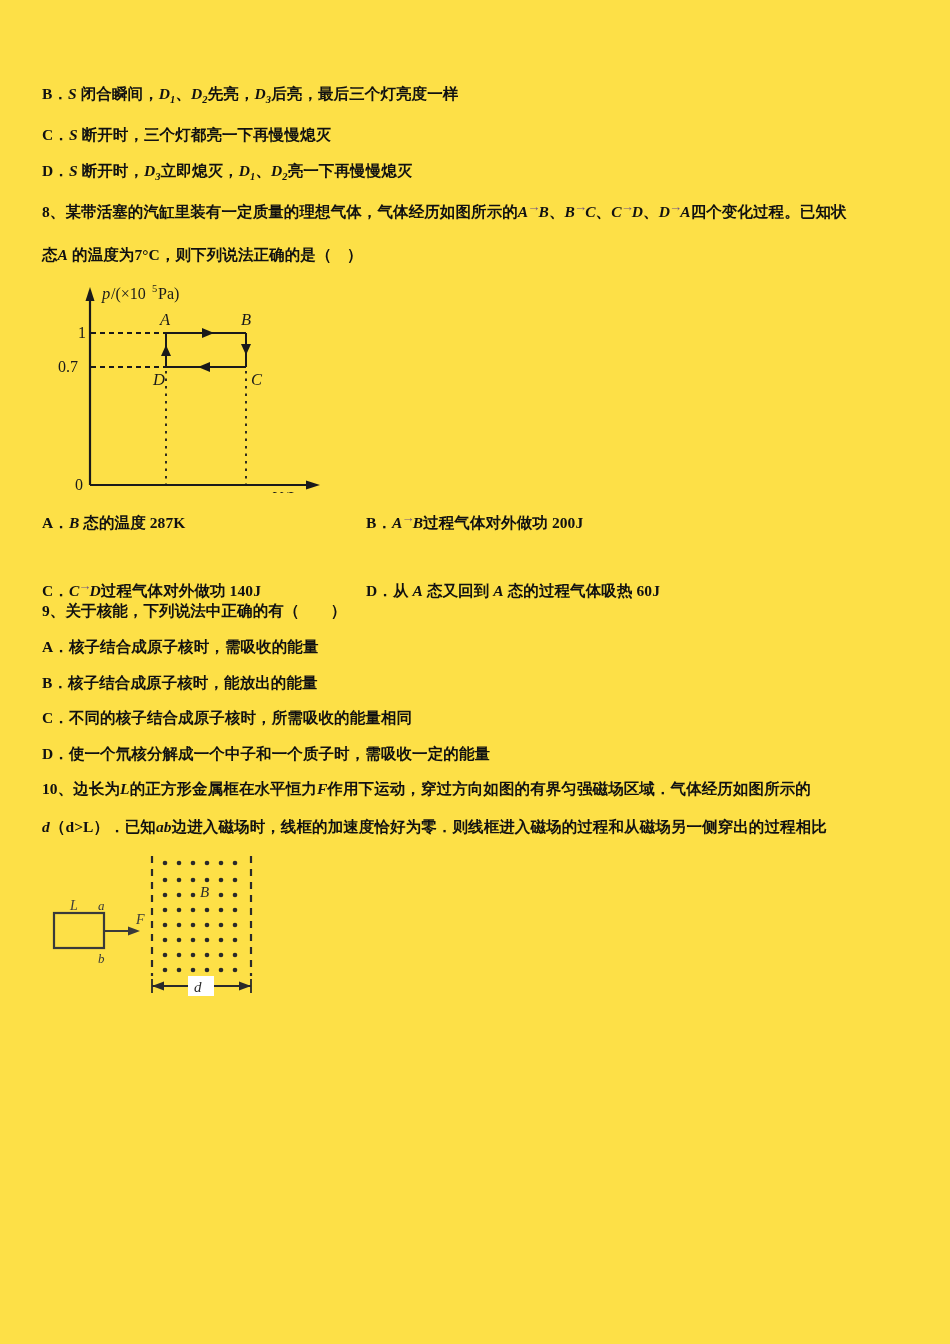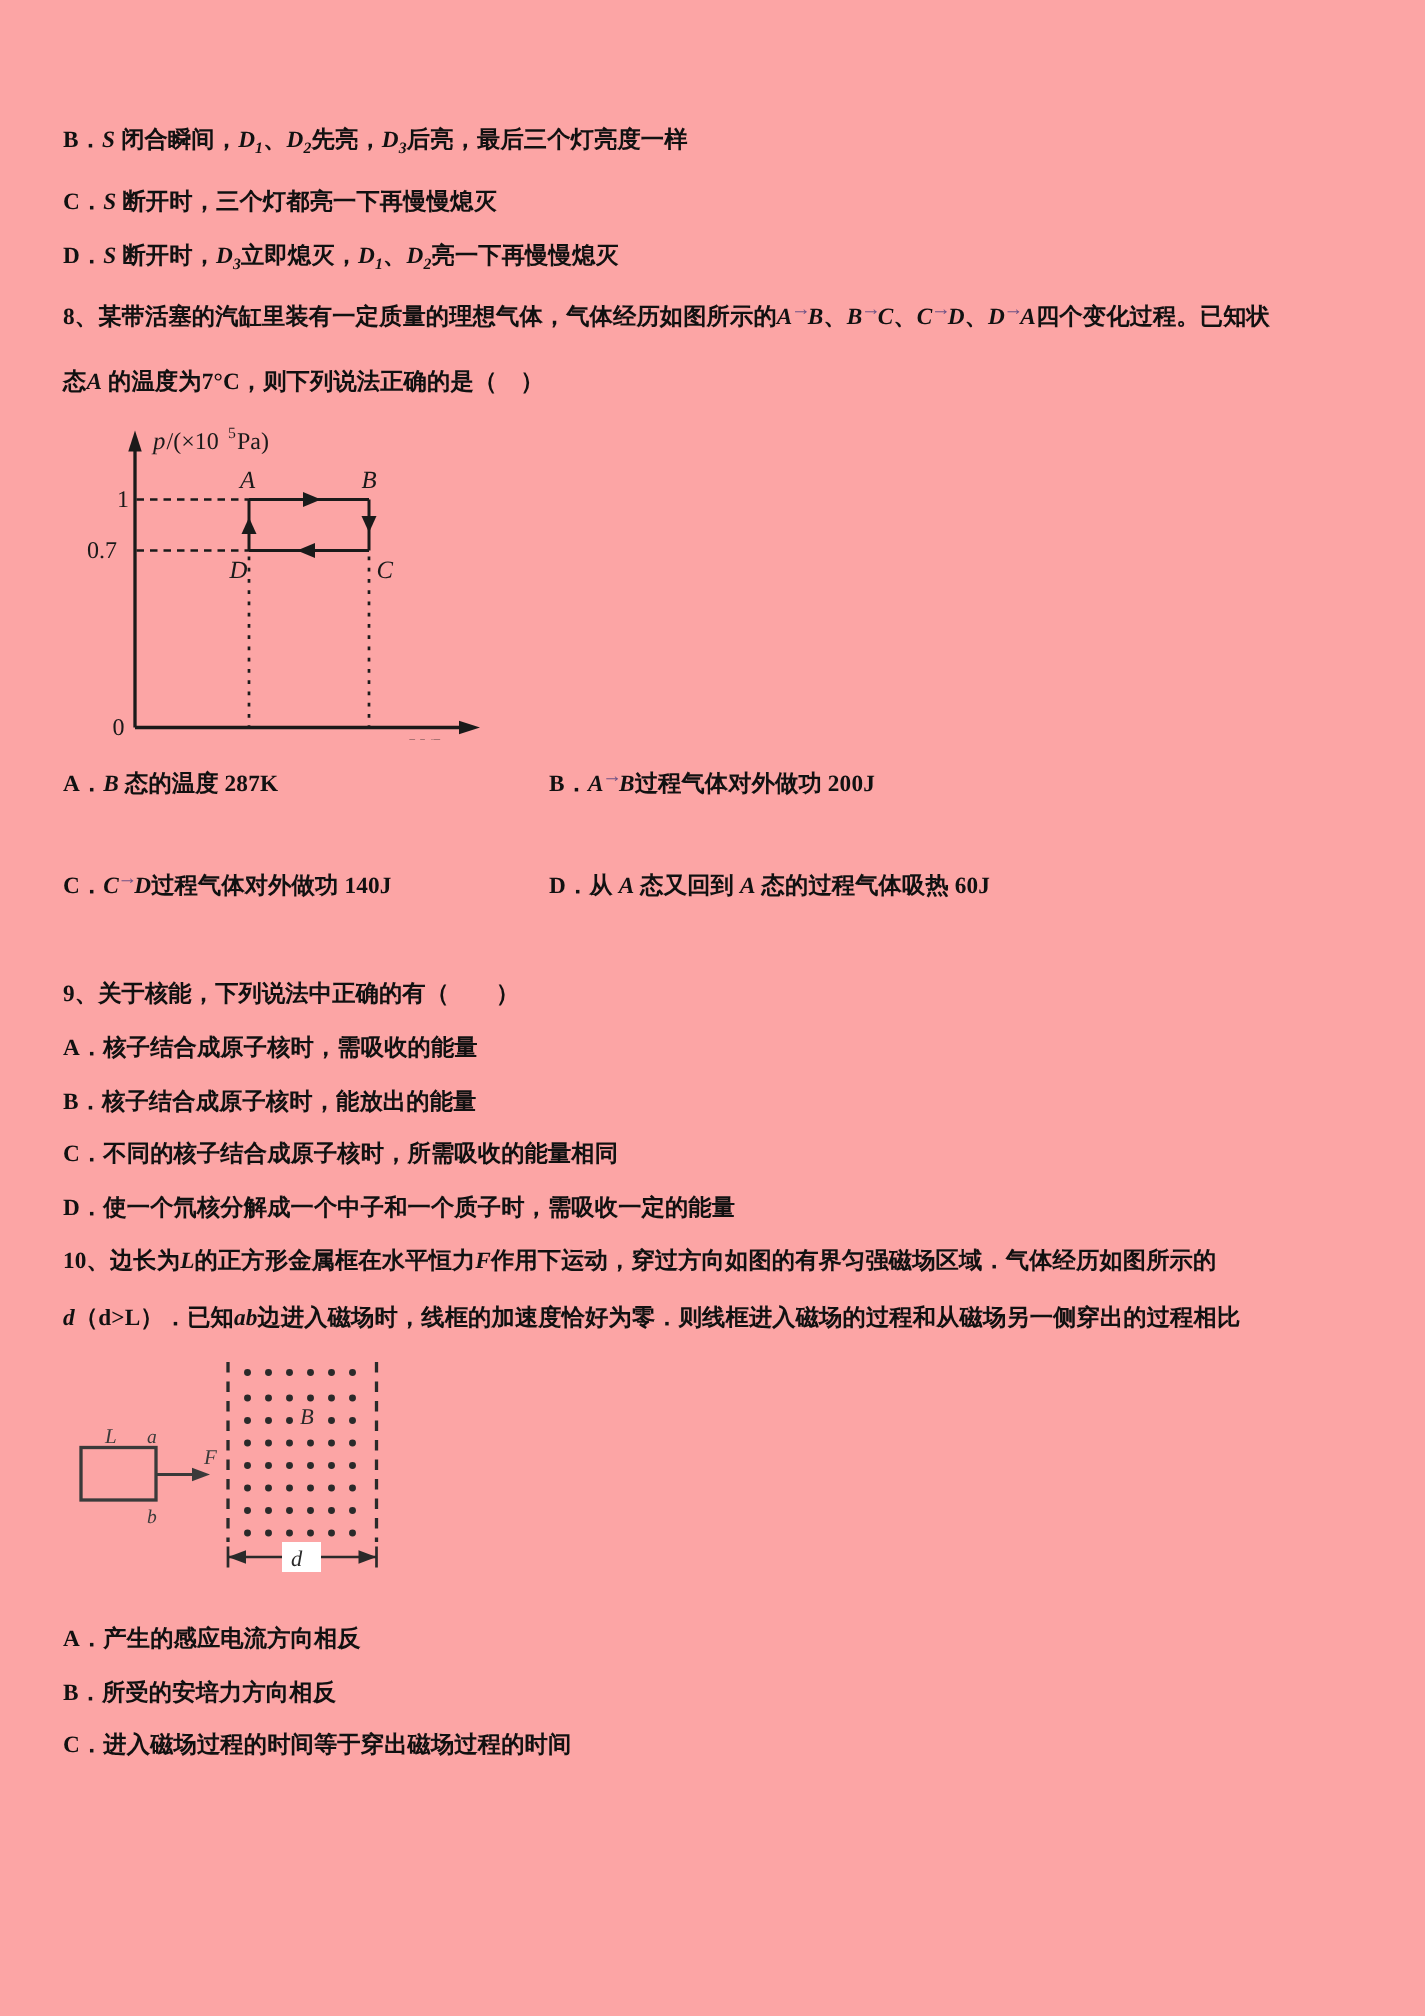--- a/index.html
+++ b/index.html
@@ -14,21 +14,21 @@
     position: relative;
     font-family: "Liberation Serif", "DejaVu Serif", serif;
     color: #000000;
     overflow: hidden;
   }
   .page {
     position: absolute;
     left: 0; top: 0;
     width: 950px;
     height: 1344px;
-    background: #fca5a5;
+    background: #fde047;
   }
   .content {
     position: absolute;
     left: 42px;
     top: 86px;
     width: 880px;
   }
 
   
   .line {
@@ -200,21 +200,21 @@
 
     <div class="opt-col-b line"><span class="opt-label">B．</span><span class="italic">A</span><span class="arrowmark">→</span><span class="italic">B</span><span>过程气体对外做功 200J</span></div>
   </div>
 
   <div class="opt-row" style="margin-top:48px;text-decoration:underline;">
     <div class="opt-col-a line"><span class="opt-label">C．</span><span class="italic">C</span><span class="arrowmark">→</span><span class="italic">D</span><span>过程气体对外做功 140J</span></div>
 
     <div class="opt-col-b line"><span class="opt-label">D．</span><span>从 </span><span class="italic">A</span><span> 态又回到 </span><span class="italic">A</span><span> 态的过程气体吸热 60J</span></div>
   </div>
 
-  <div style="margin-top:52px;">
+  <div style="">
     <div class="line q-line" style="margin-bottom:21px;">9、关于核能，下列说法中正确的有（　　）</div>
     <div class="line opt-line">A．核子结合成原子核时，需吸收的能量</div>
     <div class="line opt-line">B．核子结合成原子核时，能放出的能量</div>
     <div class="line opt-line">C．不同的核子结合成原子核时，所需吸收的能量相同</div>
     <div class="line opt-line">D．使一个氘核分解成一个中子和一个质子时，需吸收一定的能量</div>
   </div>
 
   <div style="margin-top:6px;">
     <div class="line q-line"><span>10、边长为</span><span class="italic">L</span><span>的正方形金属框在水平恒力</span><span class="italic">F</span><span>作用下运动，穿过方向如图的有界匀强磁场区域．气体经历如图所示的</span></div>
 
@@ -294,20 +294,15 @@
       <line x1="104" y1="136" x2="203" y2="136" stroke="#2a2a2a" stroke-width="1.8"></line>
       <polygon points="104,136 116,131.5 116,140.5" fill="#2a2a2a"></polygon>
       <polygon points="203,136 191,131.5 191,140.5" fill="#2a2a2a"></polygon>
       <line x1="104" y1="129" x2="104" y2="143" stroke="#2a2a2a" stroke-width="1.8"></line>
       <line x1="203" y1="129" x2="203" y2="143" stroke="#2a2a2a" stroke-width="1.8"></line>
       <rect x="140" y="126" width="26" height="20" fill="#ffffff"></rect>
       <text x="146" y="142" font-family="'Liberation Serif',serif" font-size="15" font-style="italic" fill="#2a2a2a">d</text>
     </svg>
   </div>
 
-  <div style="margin-top:18px;">
-    <div class="line opt-line">A．产生的感应电流方向相反</div>
-    <div class="line opt-line">B．所受的安培力方向相反</div>
-    <div class="line opt-line">C．进入磁场过程的时间等于穿出磁场过程的时间</div>
-  </div>
 
  </div>
 </div>
 
 </body></html>

